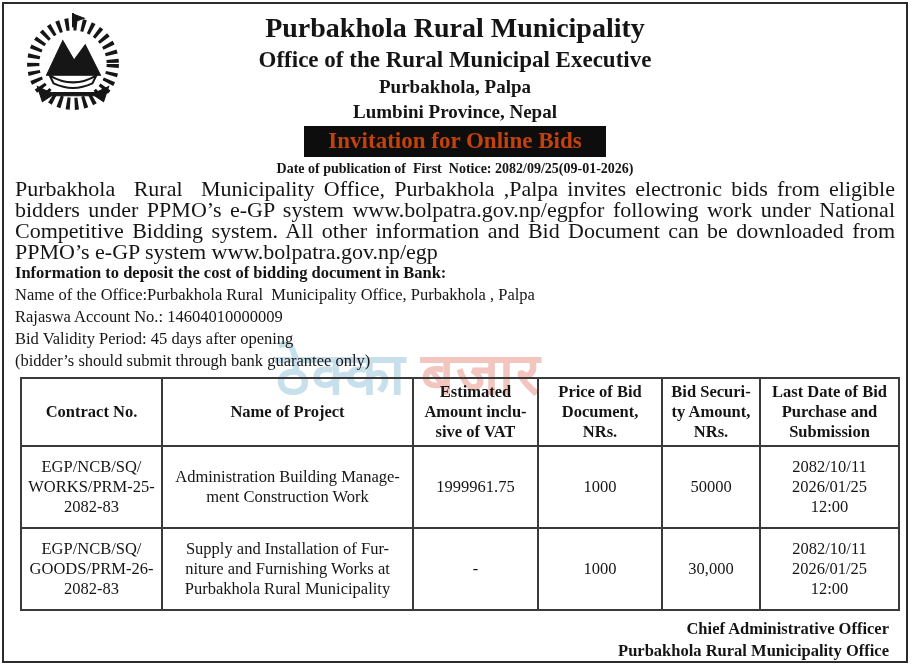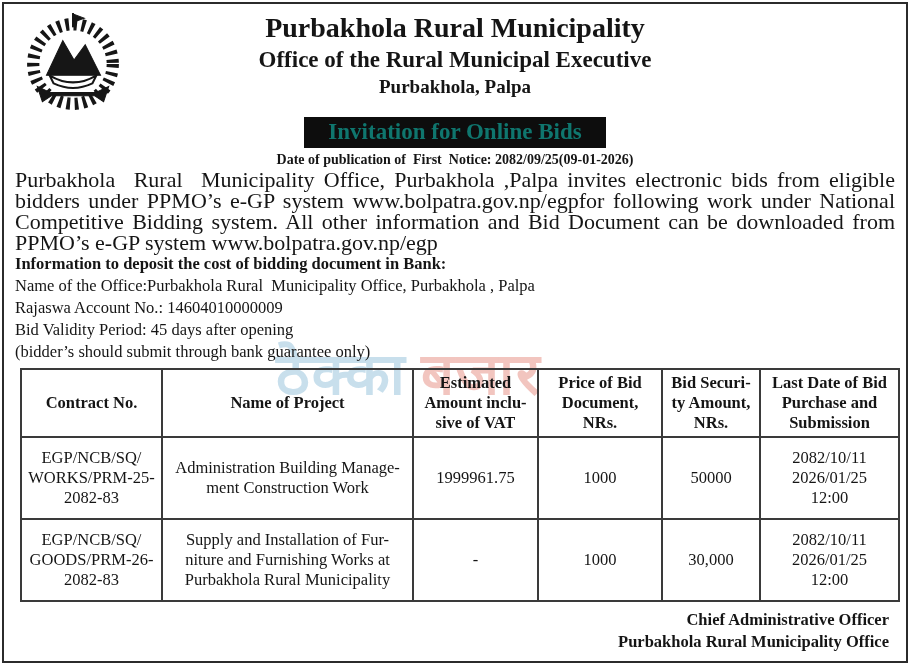--- a/index.html
+++ b/index.html
@@ -28,26 +28,26 @@
     left: 18px; top: 7px;
     width: 102px; height: 102px;
   }
   .header-center { text-align: center; padding-top: 8px; }
   .muni-title   { font-size: 28px; font-weight: bold; line-height: 32px; margin: 0; }
   .office-title { font-size: 23px; font-weight: bold; line-height: 28px; margin: 2px 0 0 0; }
   .loc-line     { font-size: 19px; font-weight: bold; line-height: 24px; margin: 1px 0 0 0; }
   .banner {
     display: inline-block;
     background: #0d0d0d;
-    color: #0f766e;
+    color: #c2410c;
     font-size: 23px;
     font-weight: bold;
     line-height: 24px;
     padding: 3px 24px 4px 24px;
-    margin-top: 18px;
+    margin-top: 2px;
   }
   
   .date-line {
     text-align: center;
     font-size: 14px;
     font-weight: bold;
     margin-top: 4px;
     white-space: pre-wrap;
   }
   .para {
@@ -138,20 +138,21 @@
         <path d="M27,63 q23,14 46,0 l-4,8 q-19,9 -38,0 z" fill="none" stroke-width="2"></path>
 
         <path d="M15,74 l13,6 h44 l13,-6 -5,15 -9,-6 h-42 l-9,6 z" stroke-width="1"></path>
       </g>
     </svg>
 
     <div class="header-center">
       <div class="muni-title">Purbakhola Rural Municipality</div>
       <div class="office-title">Office of the Rural Municipal Executive</div>
       <div class="loc-line">Purbakhola, Palpa</div>
+      <div class="loc-line">Lumbini Province, Nepal</div>
       <div>
         <span class="banner">Invitation for Online Bids</span>
       </div>
     </div>
 
     <div class="date-line">Date of publication of  First  Notice: 2082/09/25(09-01-2026)</div>
     <div class="para">Purbakhola  Rural  Municipality Office, Purbakhola ,Palpa invites electronic bids from eligible bidders under PPMO’s e-GP system www.bolpatra.gov.np/egpfor following work under National Competitive Bidding system. All other information and Bid Document can be downloaded from PPMO’s e-GP system www.bolpatra.gov.np/egp</div>
     <div class="info-line bold">Information to deposit the cost of bidding document in Bank:</div>
     <div class="info-line">Name of the Office:Purbakhola Rural  Municipality Office, Purbakhola , Palpa</div>
     <div class="info-line">Rajaswa Account No.: 14604010000009</div>

